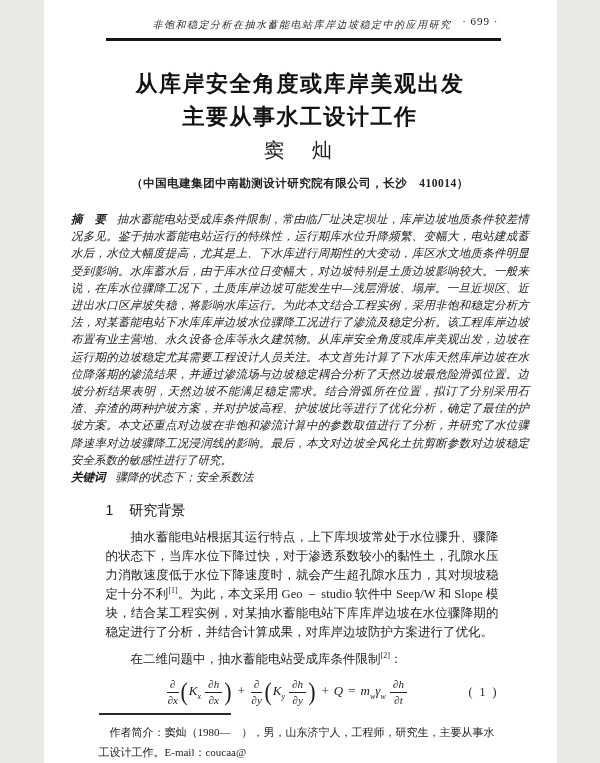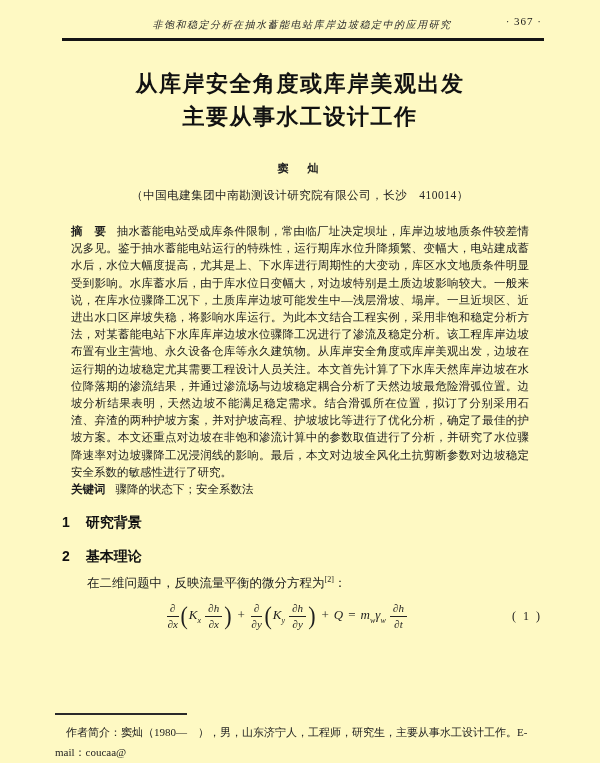--- a/index.html
+++ b/index.html
@@ -1,20 +1,20 @@
 <!DOCTYPE html>
 <html><head>
 <meta charset="utf-8">
 <style>
   html,body{margin:0;padding:0;background:#e9e9e7;}
   .page{
     position:relative;
-    width:600px;height:763px;
+    width:513px;height:763px;
     margin:0 auto;
-    background:#fef9c3;
+    background:#ffffff;
     color:#1e1e1e;
     font-family:"Liberation Serif","DejaVu Serif",serif;
     overflow:hidden;
     box-sizing:border-box;
     padding-top:14px;
   }
   
   .running-head{
     position:relative;
     height:16px;
@@ -41,55 +41,55 @@
     margin:26px 40px 0 40px;
     text-align:center;
     font-family:"Liberation Sans","DejaVu Sans",sans-serif;
     font-weight:bold;
     font-size:22px;
     line-height:33px;
     letter-spacing:1.5px;
     color:#111;
   }
   .author{
-    margin-top:28px;
-    text-align:center;
-    font-size:11px;
+    margin-top:4px;
+    text-align:center;
+    font-size:20px;
     letter-spacing:4px;
     color:#222;
-    font-weight:bold;
   }
   .affiliation{
     margin-top:12px;
     text-align:center;
     font-size:11.5px;
     color:#222;
     letter-spacing:0.5px;
+    font-weight:bold;
   }
   
   .abstract{
     width:458px;
     margin:20px auto 0 auto;
     font-size:11.5px;
     line-height:17.2px;
     text-align:justify;
     color:#1c1c1c;
   }
-  .abstract p{margin:0;}
+  .abstract p{margin:0;font-style:italic;}
   .bold-label{
     font-family:"Liberation Sans","DejaVu Sans",sans-serif;
     font-weight:bold;
   }
   .label-gap{display:inline-block;width:10px;}
   .keywords-line{margin-top:2px;}
   
   .sec-heading{
     margin:16px 58px 0 62px;
     font-family:"Liberation Sans","DejaVu Sans",sans-serif;
-    font-weight:bold;
+    font-weight:normal;
     font-size:14px;
     color:#111;
   }
   .sec-heading .sec-num{margin-right:16px;}
   .body-para{
     margin:8px 58px 0 62px;
     font-size:12.5px;
     line-height:19px;
     text-align:justify;
     text-indent:2em;
@@ -152,45 +152,43 @@
   .bio .l1{text-indent:1em;margin:0;}
   .bio .l2{margin:0;}
 </style>
 </head>
 <body>
 
 <div class="page">
 
   <div class="running-head">
     <span class="running-title">非饱和稳定分析在抽水蓄能电站库岸边坡稳定中的应用研究</span>
-    <span class="page-number">· 367 ·</span>
+    <span class="page-number">· 699 ·</span>
   </div>
   <div class="head-rule"></div>
 
   <h1 class="article-title">
     <span>从库岸安全角度或库岸美观出发</span><br>
     <span>主要从事水工设计工作</span>
   </h1>
 
   <div class="author">窦　灿</div>
   <div class="affiliation">（中国电建集团中南勘测设计研究院有限公司，长沙　410014）</div>
 
   <div class="abstract">
     <p><span class="bold-label">摘　要</span><span class="label-gap"></span><span>抽水蓄能电站受成库条件限制，常由临厂址决定坝址，库岸边坡地质条件较差情况多见。鉴于抽水蓄能电站运行的特殊性，运行期库水位升降频繁、变幅大，电站建成蓄水后，水位大幅度提高，尤其是上、下水库进行周期性的大变动，库区水文地质条件明显受到影响。水库蓄水后，由于库水位日变幅大，对边坡特别是土质边坡影响较大。一般来说，在库水位骤降工况下，土质库岸边坡可能发生中—浅层滑坡、塌岸。一旦近坝区、近进出水口区岸坡失稳，将影响水库运行。为此本文结合工程实例，采用非饱和稳定分析方法，对某蓄能电站下水库库岸边坡水位骤降工况进行了渗流及稳定分析。该工程库岸边坡布置有业主营地、永久设备仓库等永久建筑物。从库岸安全角度或库岸美观出发，边坡在运行期的边坡稳定尤其需要工程设计人员关注。本文首先计算了下水库天然库岸边坡在水位降落期的渗流结果，并通过渗流场与边坡稳定耦合分析了天然边坡最危险滑弧位置。边坡分析结果表明，天然边坡不能满足稳定需求。结合滑弧所在位置，拟订了分别采用石渣、弃渣的两种护坡方案，并对护坡高程、护坡坡比等进行了优化分析，确定了最佳的护坡方案。本文还重点对边坡在非饱和渗流计算中的参数取值进行了分析，并研究了水位骤降速率对边坡骤降工况浸润线的影响。最后，本文对边坡全风化土抗剪断参数对边坡稳定安全系数的敏感性进行了研究。</span></p>
     <p class="keywords-line"><span class="bold-label">关键词</span><span class="label-gap"></span><span>骤降的状态下；安全系数法</span></p>
   </div>
 
   <h2 class="sec-heading">
     <span class="sec-num">1</span><span>研究背景</span>
   </h2>
-
-  <h2 class="sec-heading">
-    <span class="sec-num">2</span><span>基本理论</span>
-  </h2>
-  <p class="body-para"><span>在二维问题中，反映流量平衡的微分方程为</span><sup class="ref">[2]</sup><span>：</span></p>
+  <p class="body-para"><span>抽水蓄能电站根据其运行特点，上下库坝坡常处于水位骤升、骤降的状态下，当库水位下降过快，对于渗透系数较小的黏性土，孔隙水压力消散速度低于水位下降速度时，就会产生超孔隙水压力，其对坝坡稳定十分不利</span><sup class="ref">[1]</sup><span>。为此，本文采用 Geo － studio 软件中 Seep/W 和 Slope 模块，结合某工程实例，对某抽水蓄能电站下库库岸边坡在水位骤降期的稳定进行了分析，并结合计算成果，对库岸边坡防护方案进行了优化。</span></p>
+
+  <p class="body-para"><span>在二维问题中，抽水蓄能电站受成库条件限制</span><sup class="ref">[2]</sup><span>：</span></p>
 
   <div class="eq-row">
     <span class="eq-body">
       <span class="frac"><span class="num">∂</span><span class="den">∂x</span></span><span class="big-paren">(</span><span class="eq-var"><span>K</span><sub>x</sub></span>
       <span class="frac"><span class="num">∂h</span><span class="den">∂x</span></span><span class="big-paren">)</span><span class="op">+</span><span class="frac"><span class="num">∂</span><span class="den">∂y</span></span><span class="big-paren">(</span><span class="eq-var"><span>K</span><sub>y</sub></span>
       <span class="frac"><span class="num">∂h</span><span class="den">∂y</span></span><span class="big-paren">)</span><span class="op">+</span><span class="eq-var">Q</span><span class="op">=</span><span class="eq-var"><span>m</span><sub>w</sub></span><span class="eq-var"><span>γ</span><sub>w</sub></span>
       <span class="frac"><span class="num">∂h</span><span class="den">∂t</span></span>
     </span>
     <span class="eq-num">( 1 )</span>
   </div>

